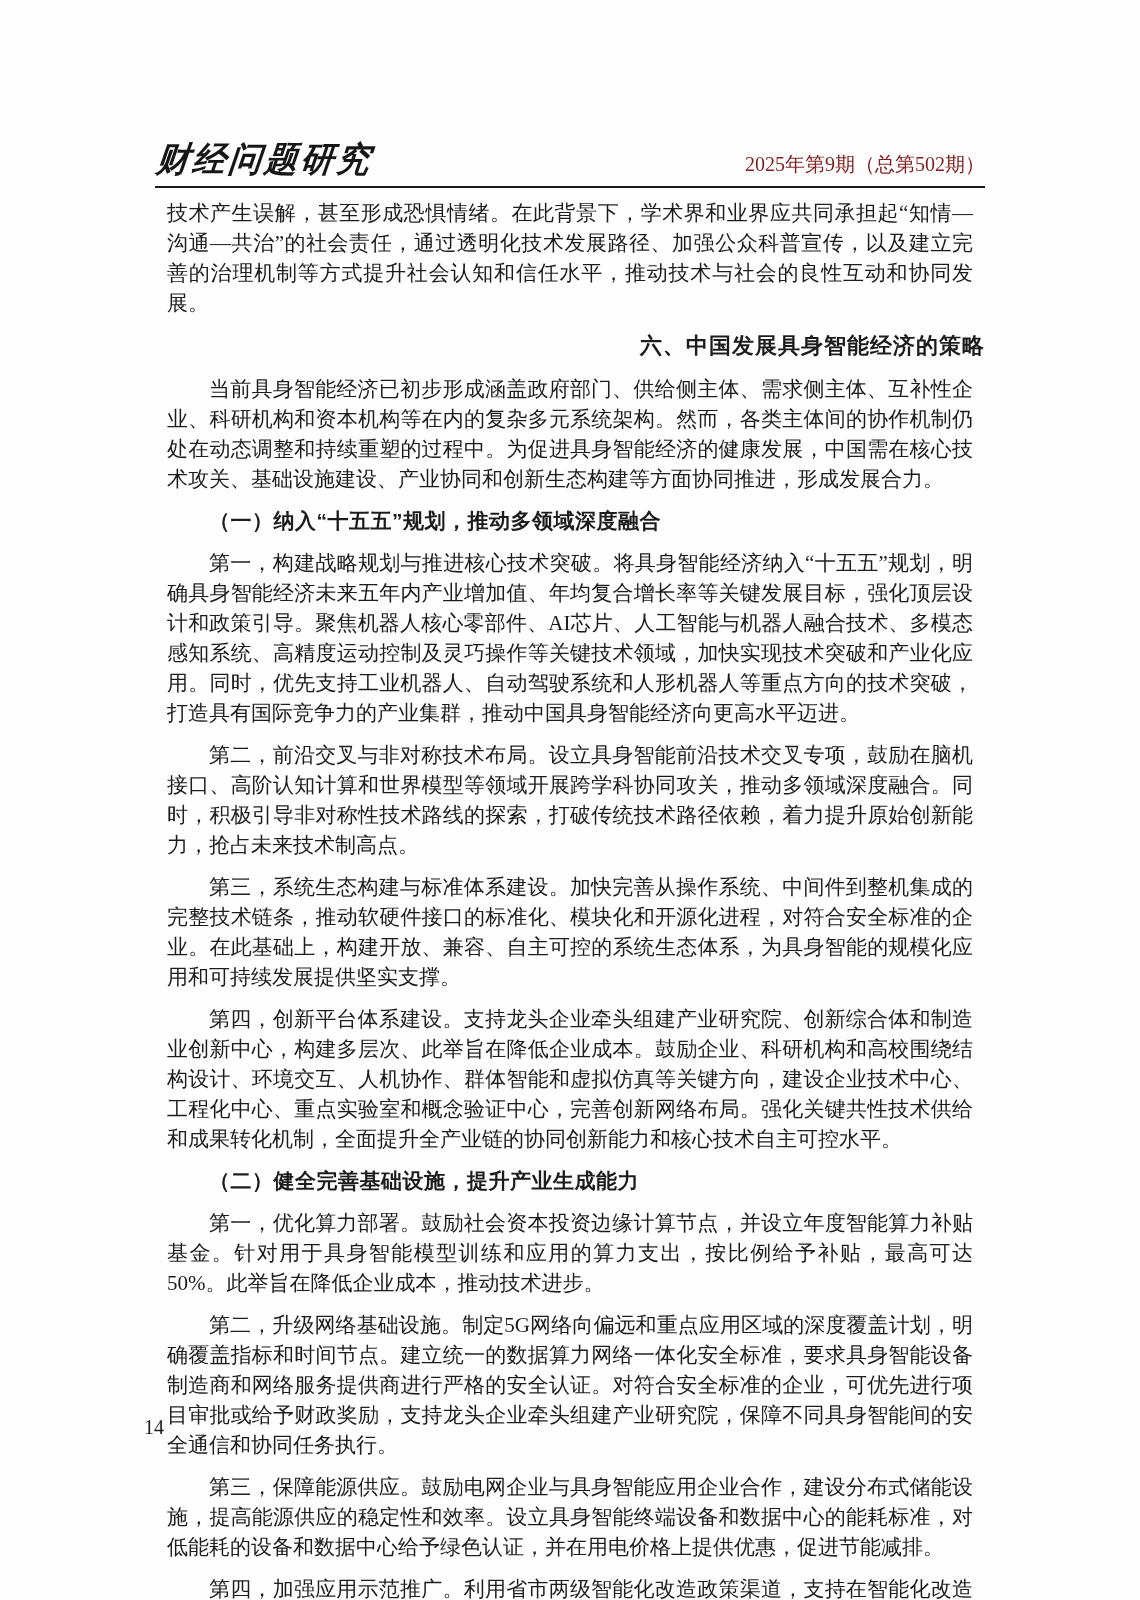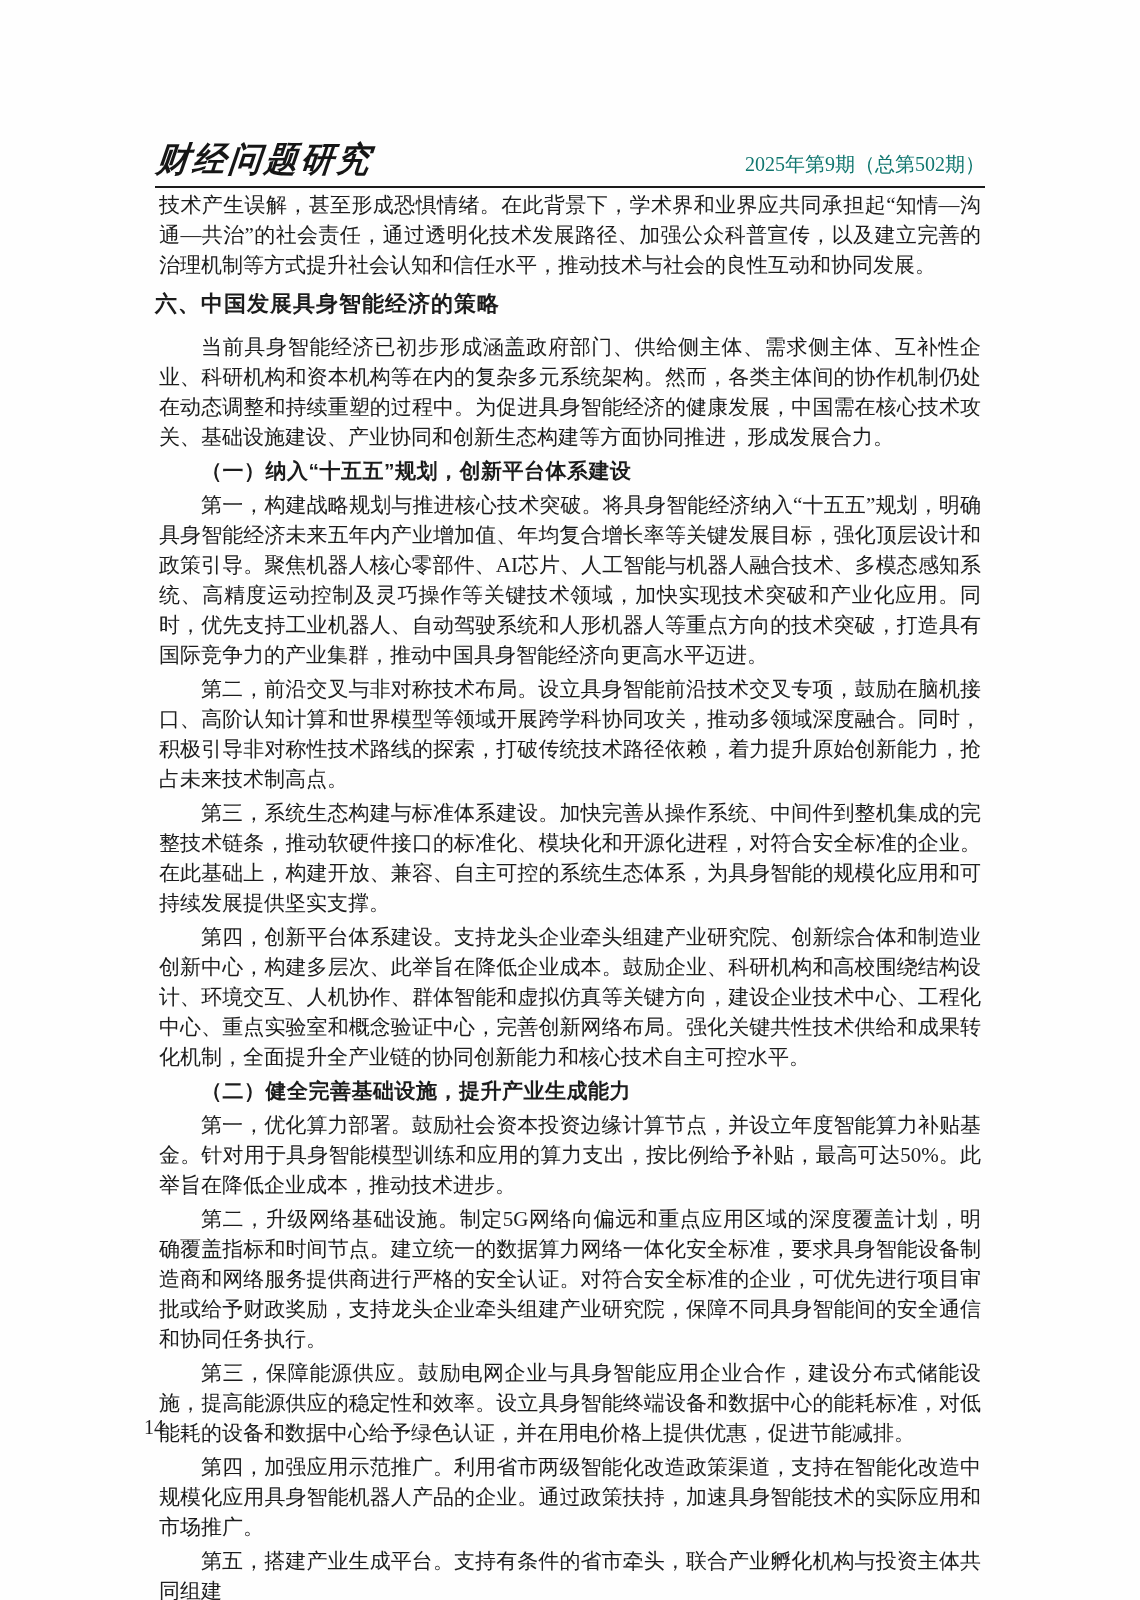--- a/index.html
+++ b/index.html
@@ -41,51 +41,51 @@
     transform: skewX(-6deg) scaleY(1.05);
     transform-origin: left bottom;
     color: #161616;
     white-space: nowrap;
     line-height: 1;
   }
   .issue-info {
     font-size: 20px;
     line-height: 1;
     white-space: nowrap;
-    color: #0f766e;
+    color: #7f1d1d;
     padding-bottom: 2px;
     text-align: right;
   }
 
   
   .page-body {
     position: absolute;
     top: 186px;
     left: 155px;
     width: 830px;
     font-size: 21px;
     line-height: 30px;
     text-align: justify;
     text-justify: inter-ideograph;
     color: #1c1c1c;
   }
   .page-body p {
-    margin: 4px;
+    margin: 12px;
   }
   .blk-cont {
     text-indent: 0;
   }
   .blk-body {
     text-indent: 2em;
   }
   .blk-h1 {
     font-family: "Liberation Sans", "DejaVu Sans", sans-serif;
     font-weight: 700;
     font-size: 22px;
-    text-align: left;
+    text-align: right;
     text-indent: 0;
     line-height: 32px;
     margin: 8px 0 12px 0 !important;
     letter-spacing: 1px;
   }
   .blk-h2 {
     font-family: "Liberation Sans", "DejaVu Sans", sans-serif;
     font-weight: 700;
     font-size: 21px;
     text-indent: 2em;
@@ -108,21 +108,21 @@
 
   <div class="page-header">
     <div class="journal-logo">财经问题研究</div>
     <div class="issue-info">2025年第9期（总第502期）</div>
   </div>
 
   <div class="page-body">
     <p class="blk-cont">技术产生误解，甚至形成恐惧情绪。在此背景下，学术界和业界应共同承担起“知情—沟通—共治”的社会责任，通过透明化技术发展路径、加强公众科普宣传，以及建立完善的治理机制等方式提升社会认知和信任水平，推动技术与社会的良性互动和协同发展。</p>
     <p class="blk-h1">六、中国发展具身智能经济的策略</p>
     <p class="blk-body">当前具身智能经济已初步形成涵盖政府部门、供给侧主体、需求侧主体、互补性企业、科研机构和资本机构等在内的复杂多元系统架构。然而，各类主体间的协作机制仍处在动态调整和持续重塑的过程中。为促进具身智能经济的健康发展，中国需在核心技术攻关、基础设施建设、产业协同和创新生态构建等方面协同推进，形成发展合力。</p>
-    <p class="blk-h2">（一）纳入“十五五”规划，创新平台体系建设</p>
+    <p class="blk-h2">（一）纳入“十五五”规划，推动多领域深度融合</p>
     <p class="blk-body">第一，构建战略规划与推进核心技术突破。将具身智能经济纳入“十五五”规划，明确具身智能经济未来五年内产业增加值、年均复合增长率等关键发展目标，强化顶层设计和政策引导。聚焦机器人核心零部件、AI芯片、人工智能与机器人融合技术、多模态感知系统、高精度运动控制及灵巧操作等关键技术领域，加快实现技术突破和产业化应用。同时，优先支持工业机器人、自动驾驶系统和人形机器人等重点方向的技术突破，打造具有国际竞争力的产业集群，推动中国具身智能经济向更高水平迈进。</p>
     <p class="blk-body">第二，前沿交叉与非对称技术布局。设立具身智能前沿技术交叉专项，鼓励在脑机接口、高阶认知计算和世界模型等领域开展跨学科协同攻关，推动多领域深度融合。同时，积极引导非对称性技术路线的探索，打破传统技术路径依赖，着力提升原始创新能力，抢占未来技术制高点。</p>
     <p class="blk-body">第三，系统生态构建与标准体系建设。加快完善从操作系统、中间件到整机集成的完整技术链条，推动软硬件接口的标准化、模块化和开源化进程，对符合安全标准的企业。在此基础上，构建开放、兼容、自主可控的系统生态体系，为具身智能的规模化应用和可持续发展提供坚实支撑。</p>
     <p class="blk-body">第四，创新平台体系建设。支持龙头企业牵头组建产业研究院、创新综合体和制造业创新中心，构建多层次、此举旨在降低企业成本。鼓励企业、科研机构和高校围绕结构设计、环境交互、人机协作、群体智能和虚拟仿真等关键方向，建设企业技术中心、工程化中心、重点实验室和概念验证中心，完善创新网络布局。强化关键共性技术供给和成果转化机制，全面提升全产业链的协同创新能力和核心技术自主可控水平。</p>
     <p class="blk-h2">（二）健全完善基础设施，提升产业生成能力</p>
     <p class="blk-body">第一，优化算力部署。鼓励社会资本投资边缘计算节点，并设立年度智能算力补贴基金。针对用于具身智能模型训练和应用的算力支出，按比例给予补贴，最高可达50%。此举旨在降低企业成本，推动技术进步。</p>
     <p class="blk-body">第二，升级网络基础设施。制定5G网络向偏远和重点应用区域的深度覆盖计划，明确覆盖指标和时间节点。建立统一的数据算力网络一体化安全标准，要求具身智能设备制造商和网络服务提供商进行严格的安全认证。对符合安全标准的企业，可优先进行项目审批或给予财政奖励，支持龙头企业牵头组建产业研究院，保障不同具身智能间的安全通信和协同任务执行。</p>
     <p class="blk-body">第三，保障能源供应。鼓励电网企业与具身智能应用企业合作，建设分布式储能设施，提高能源供应的稳定性和效率。设立具身智能终端设备和数据中心的能耗标准，对低能耗的设备和数据中心给予绿色认证，并在用电价格上提供优惠，促进节能减排。</p>
     <p class="blk-body">第四，加强应用示范推广。利用省市两级智能化改造政策渠道，支持在智能化改造中规模化应用具身智能机器人产品的企业。通过政策扶持，加速具身智能技术的实际应用和市场推广。</p>
     <p class="blk-body">第五，搭建产业生成平台。支持有条件的省市牵头，联合产业孵化机构与投资主体共同组建</p>

